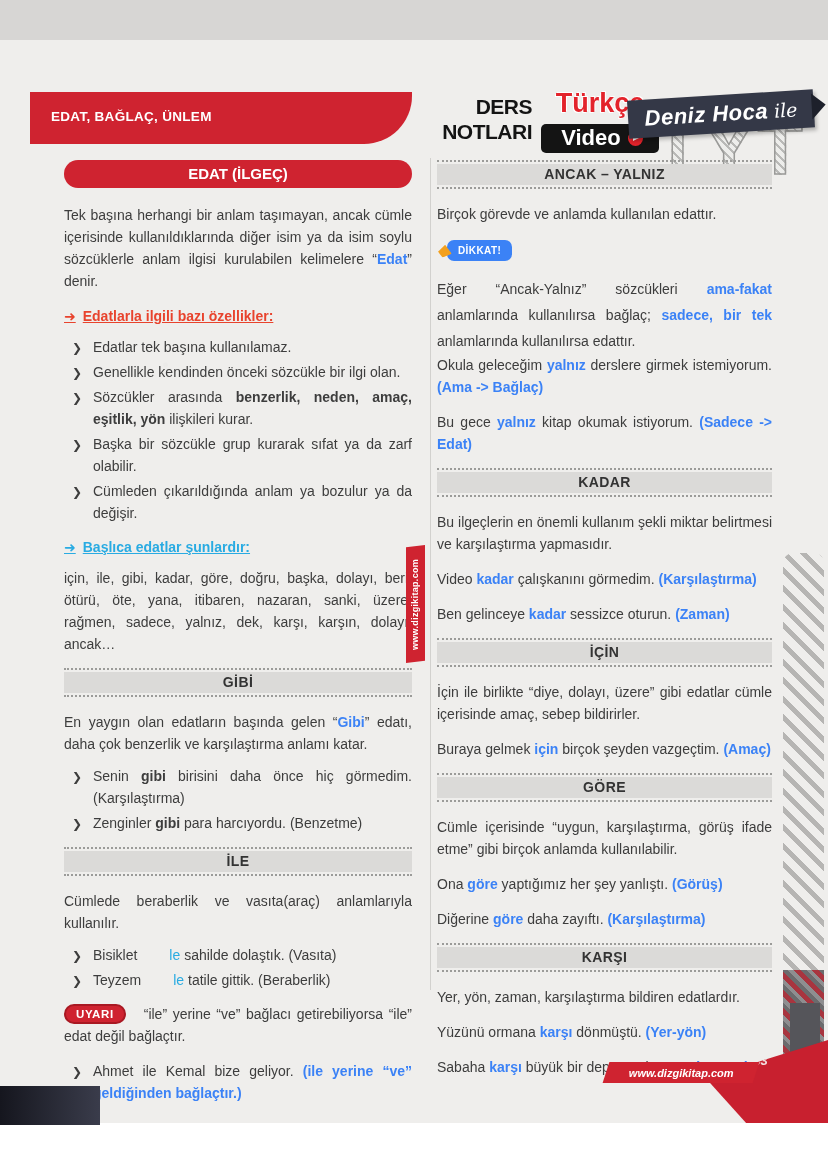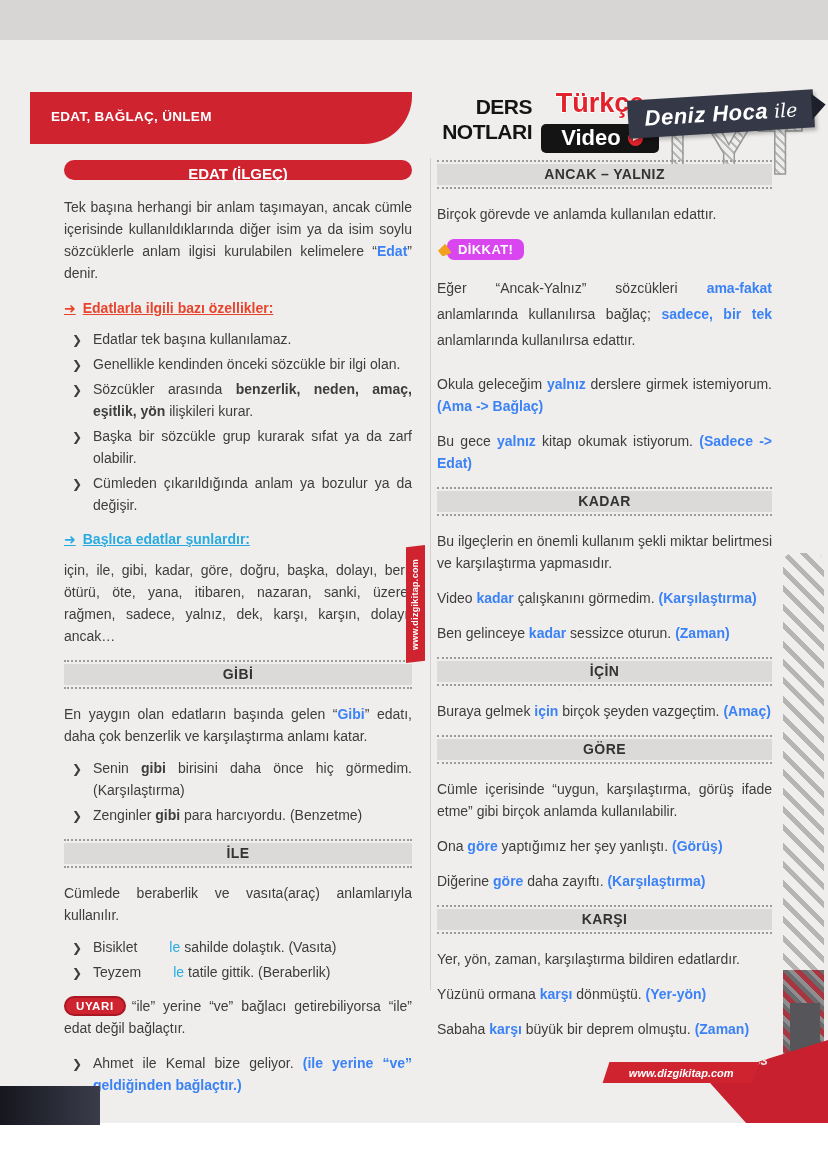--- a/index.html
+++ b/index.html
@@ -57,51 +57,51 @@
   }
 
   
   .col-divider{position:absolute;left:430px;top:158px;height:832px;border-left:1px solid #d2d1ce;z-index:1;}
   .col{position:absolute;top:160px;z-index:2;font-size:14px;line-height:22px;text-align:justify;}
   .left-col{left:64px;width:348px;}
   .right-col{left:437px;width:335px;}
 
   .title-pill{
     background:#cf2330;border-radius:16px;color:#fff;text-align:center;
-    font-weight:bold;font-size:15px;line-height:28px;height:20px;margin-bottom:16px;
+    font-weight:bold;font-size:15px;line-height:28px;height:28px;margin-bottom:16px;
   }
   .sec{border-top:2px dotted #9b9b99;border-bottom:2px dotted #9b9b99;padding:2px 0;margin:13px 0 14px;}
   .sec-inner{background:#dbdad8;text-align:center;font-weight:bold;font-size:14px;color:#333;
     line-height:21px;letter-spacing:.4px;}
 
   p{margin:0 0 13px;}
   .tight{margin-bottom:10px;}
-  .rule-p{line-height:26px;margin-bottom:20px;}
+  .rule-p{line-height:26px;margin-bottom:0;}
   ul{list-style:none;margin:0 0 12px;padding:0;}
   li{position:relative;padding-left:29px;margin:0 0 3px;}
   .chev{position:absolute;left:8px;top:0;font-weight:bold;color:#3d3d3d;}
   .chev::before{content:"❯";font-size:12px;}
   .arrow-line{font-weight:bold;margin:0 0 9px;text-decoration:underline;}
   .arrow-line .arr::before{content:"➜";margin-right:7px;}
   .red-head{color:#e8432d;}
   .cyan-head{color:#29abe2;}
 
   .b{font-weight:bold;}
   .c{color:#29abe2;padding-left:32px;}
   .cb{color:#3b82f6;font-weight:bold;}
 
   .uyari-badge{
     display:inline-block;background:#cf2330;border:2px solid #a91822;border-radius:11px;
-    color:#fff;font-weight:bold;font-size:11.5px;line-height:14px;padding:1px 10px;margin-right:6px;
+    color:#fff;font-weight:bold;font-size:11.5px;line-height:14px;padding:1px 10px;margin-right:18px;
     vertical-align:1px;letter-spacing:.6px;
   }
   .dikkat-wrap{margin:2px 0 15px;position:relative;}
   .dikkat-badge{
-    display:inline-block;background:#d946ef;border-radius:7px;color:#fff;font-weight:bold;
-    font-size:13px;line-height:15px;padding:3px 11px;letter-spacing:.4px;position:relative;margin-left:10px;
+    display:inline-block;background:#3b82f6;border-radius:7px;color:#fff;font-weight:bold;
+    font-size:10px;line-height:15px;padding:3px 11px;letter-spacing:.4px;position:relative;margin-left:10px;
   }
   .mega{position:absolute;left:-9px;top:5px;width:13px;height:12px;background:#f2a01f;
     clip-path:polygon(0 45%,65% 0,100% 85%,25% 100%);transform:rotate(-12deg);}
 
   
   .v-ribbon{
     position:absolute;left:406px;top:545px;width:19px;height:118px;background:#cf2330;z-index:5;
     color:#fff;font-size:9px;font-weight:bold;letter-spacing:.3px;
     writing-mode:vertical-rl;transform:rotate(180deg);text-align:center;line-height:19px;
     clip-path:polygon(0 2%,100% 0,100% 98%,0 100%);
@@ -218,20 +218,21 @@
     <div class="sec">
         <div class="sec-inner">KADAR</div>
       </div>
     <p><span>Bu ilgeçlerin en önemli kullanım şekli miktar belirtmesi ve karşılaştırma yapmasıdır.</span></p>
     <p><span>Video </span><span class="cb">kadar</span><span> çalışkanını görmedim. </span><span class="cb">(Karşılaştırma)</span></p>
     <p><span>Ben gelinceye </span><span class="cb">kadar</span><span> sessizce oturun. </span><span class="cb">(Zaman)</span></p>
 
     <div class="sec">
         <div class="sec-inner">İÇİN</div>
       </div>
+    <p><span>İçin ile birlikte “diye, dolayı, üzere” gibi edatlar cümle içerisinde amaç, sebep bildirirler.</span></p>
     <p><span>Buraya gelmek </span><span class="cb">için</span><span> birçok şeyden vazgeçtim. </span><span class="cb">(Amaç)</span></p>
 
     <div class="sec">
         <div class="sec-inner">GÖRE</div>
       </div>
     <p><span>Cümle içerisinde “uygun, karşılaştırma, görüş ifade etme” gibi birçok anlamda kullanılabilir.</span></p>
     <p><span>Ona </span><span class="cb">göre</span><span> yaptığımız her şey yanlıştı. </span><span class="cb">(Görüş)</span></p>
     <p><span>Diğerine </span><span class="cb">göre</span><span> daha zayıftı. </span><span class="cb">(Karşılaştırma)</span></p>
 
     <div class="sec">

